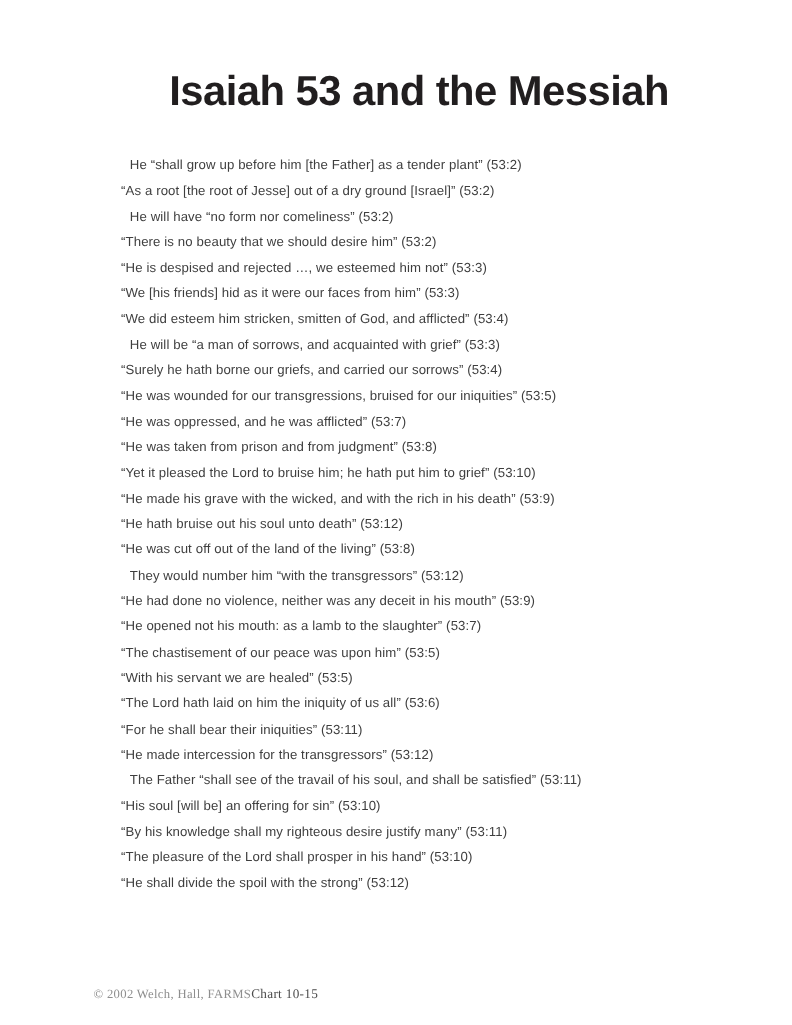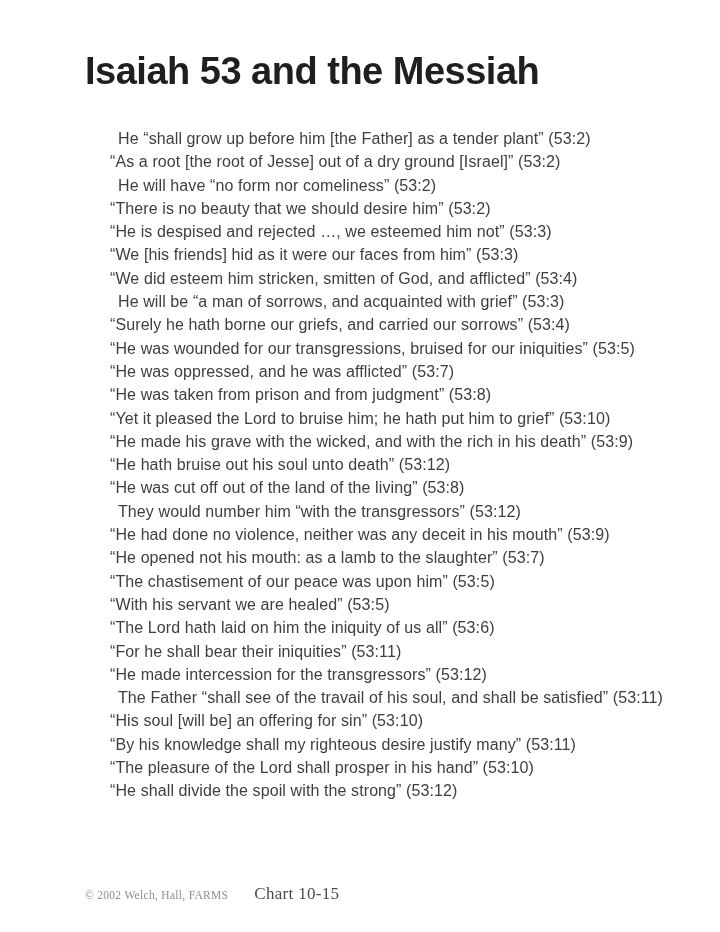--- a/index.html
+++ b/index.html
@@ -16,34 +16,34 @@
     font-family: "Liberation Sans", sans-serif;
   }
   .content {
     position: relative;
     height: 100%;
     padding-left: 85px;
     padding-right: 43px;
     box-sizing: border-box;
   }
   .page-title {
-    margin: 0;
+    margin: 12px;
     padding-top: 50px;
-    text-align: left;
+    text-align: center;
     font-size: 38px;
     line-height: 42px;
     font-weight: 700;
     letter-spacing: -0.5px;
     color: #211e1f;
     font-family: "Liberation Sans", sans-serif;
   }
   .quote-list {
     margin-top: 35px;
     padding-left: 25px;
-    font-size: 16px;
+    font-size: 12px;
     line-height: 23.3px;
     color: #3e3e3e;
     letter-spacing: 0.1px;
   }
   .quote-line {
     white-space: nowrap;
   }
   .quote-line.no-quote {
     padding-left: 8px;
   }
@@ -55,24 +55,23 @@
     display: flex;
     align-items: baseline;
     font-family: "Liberation Serif", serif;
   }
   .footer .copyright {
     font-size: 11.5px;
     color: #8e8e8e;
     letter-spacing: 0.3px;
   }
   .footer .chart-number {
-    font-size: 17px;
+    font-size: 12px;
     color: #4c4c4c;
     letter-spacing: 0.3px;
-    margin-left: 26px;
   }
 </style>
 </head>
 <body>
 
 <div class="page">
   <div class="content">
     <h1 class="page-title">Isaiah 53 and the Messiah</h1>
 
     <div class="quote-list" id="quote-list">

